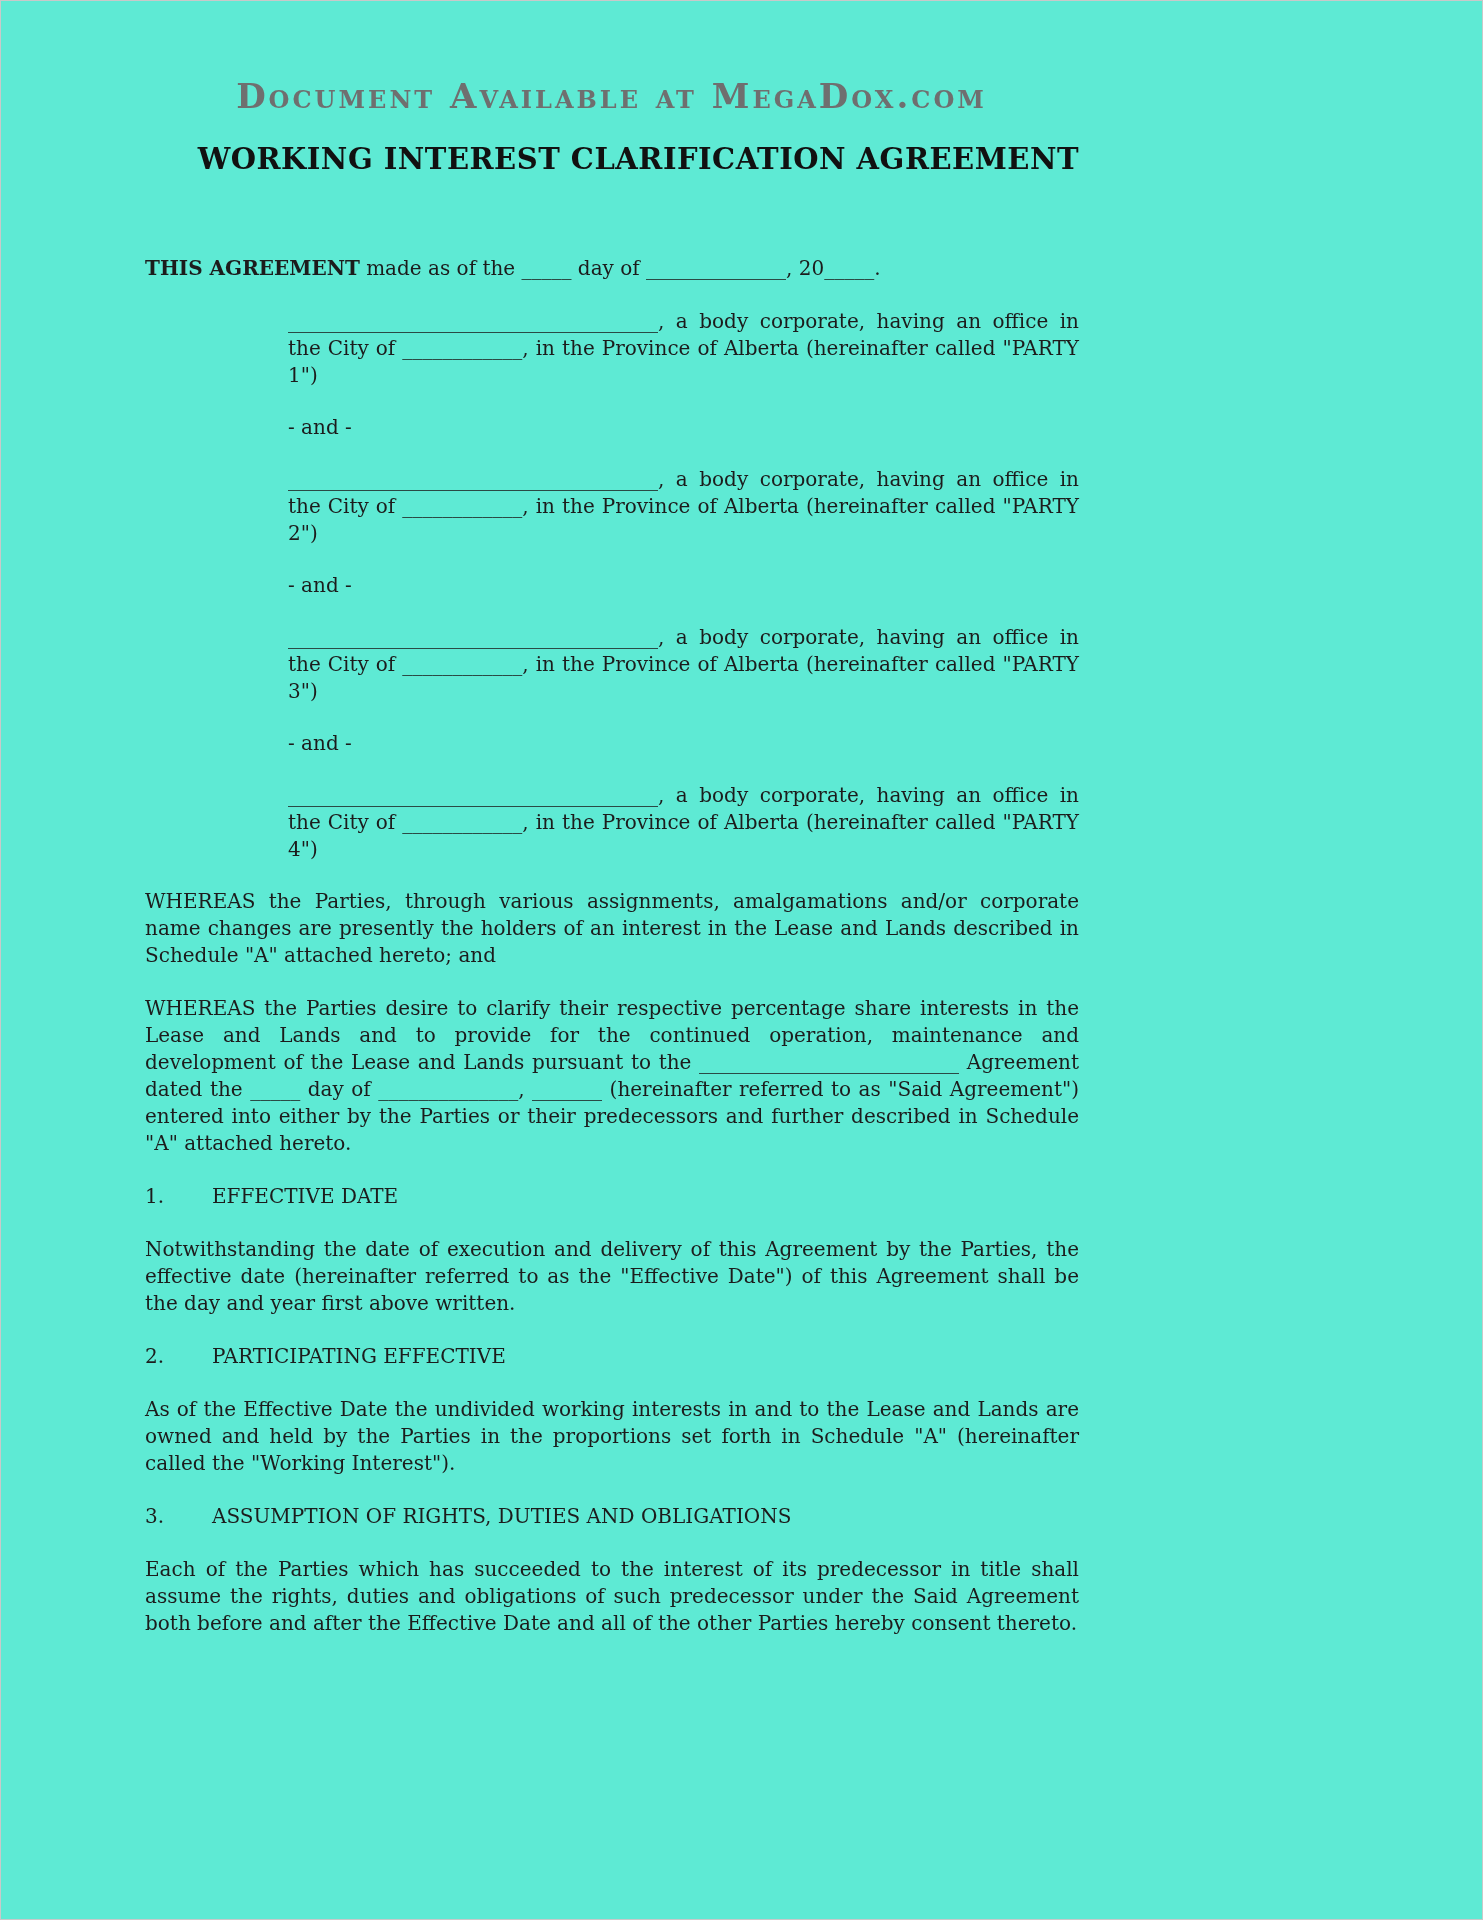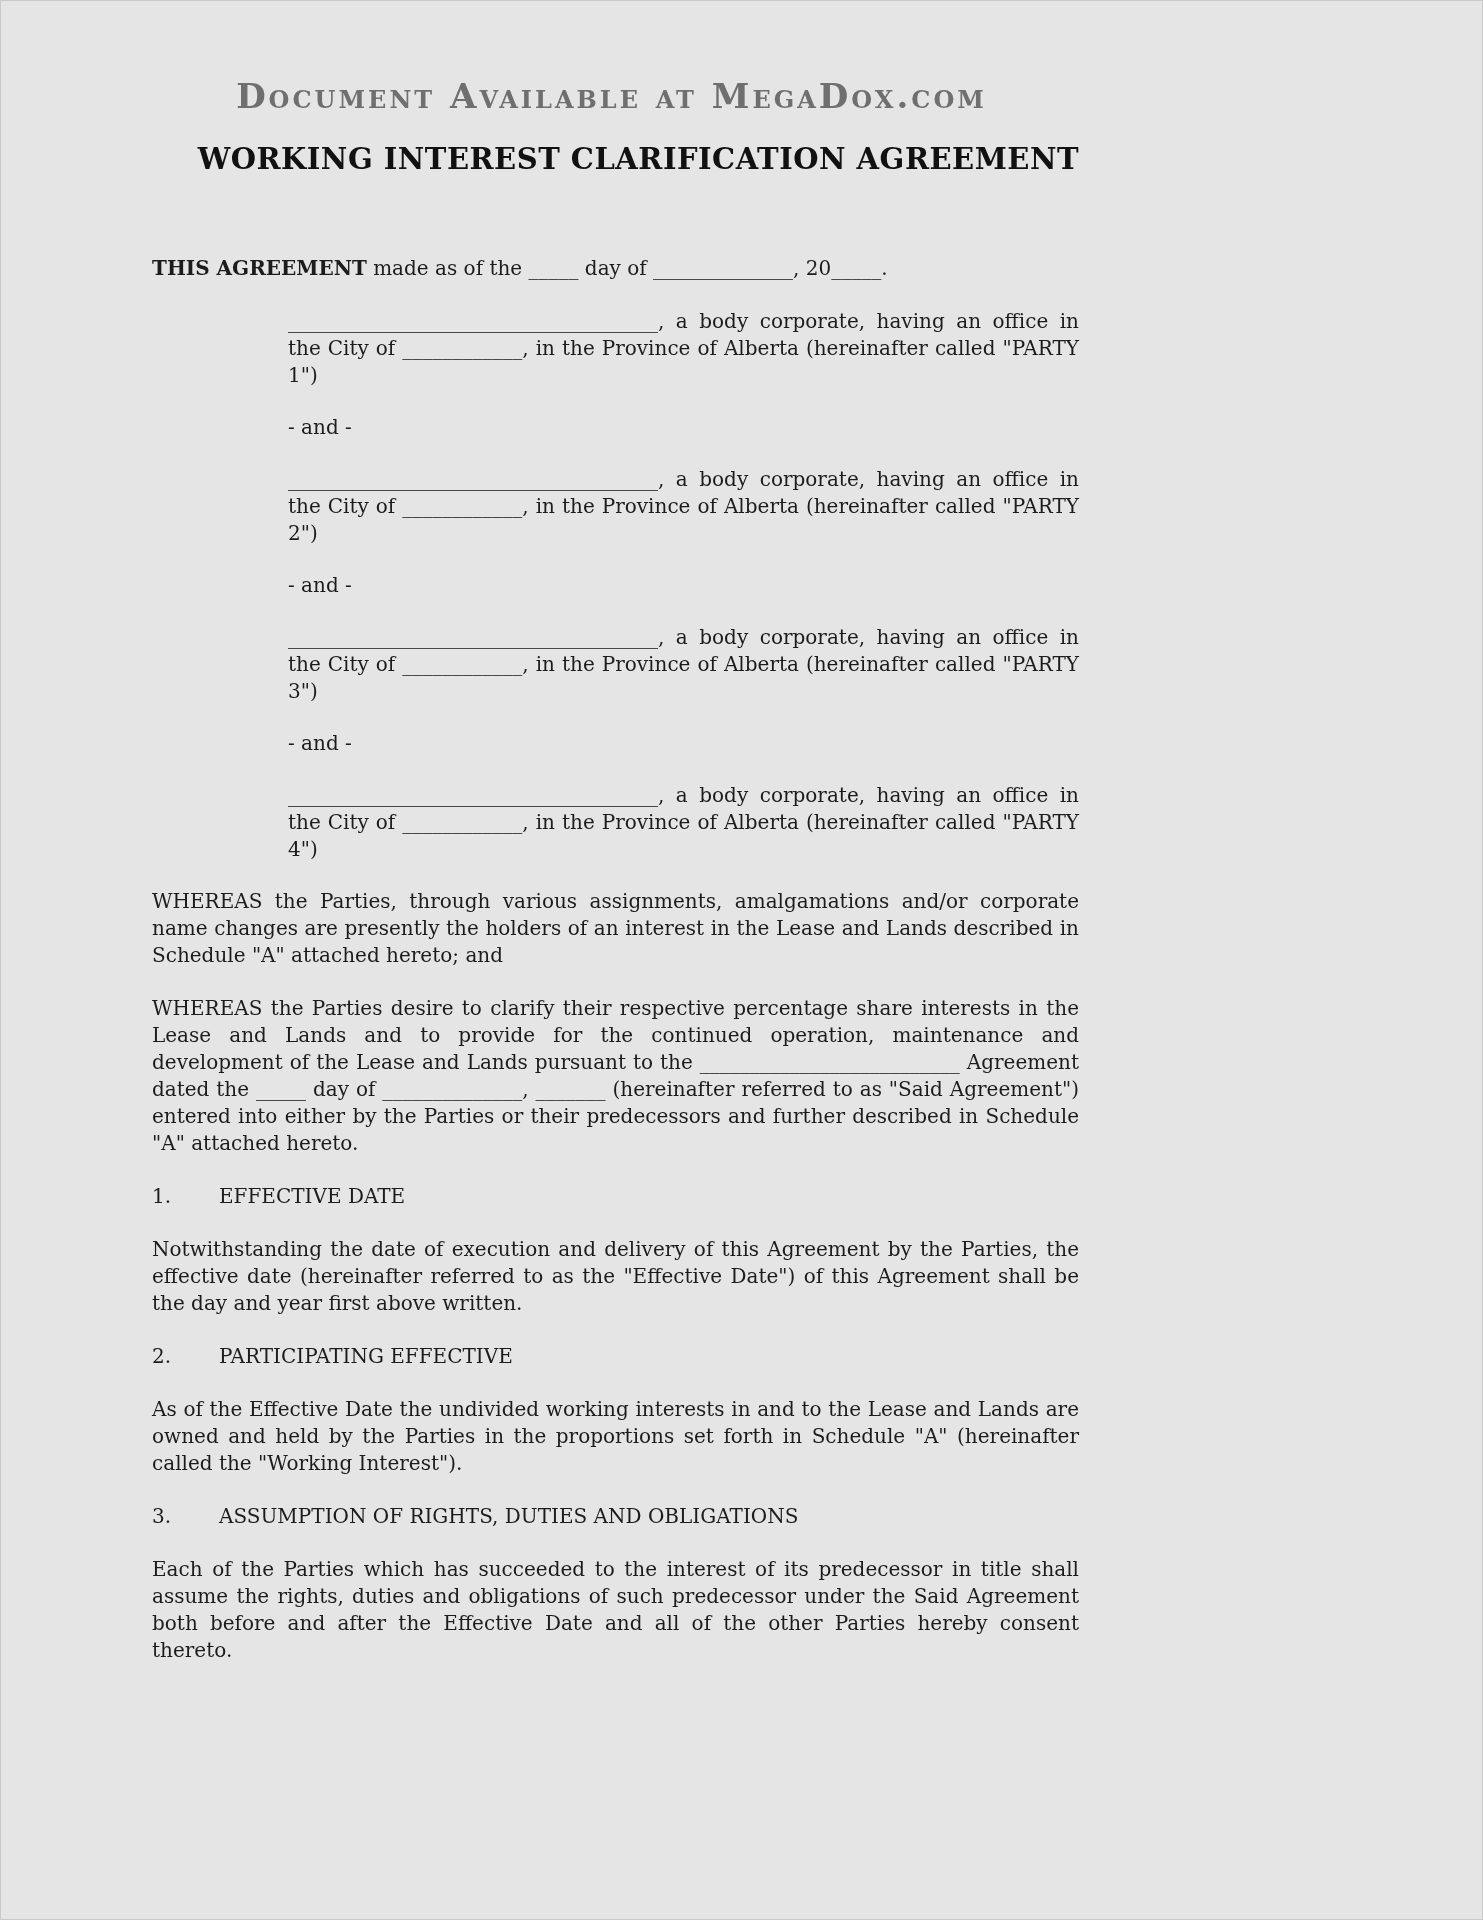--- a/index.html
+++ b/index.html
@@ -4,21 +4,21 @@
 <style>
   html, body {
     margin: 0;
     padding: 0;
     background: #ffffff;
   }
   .page {
     position: relative;
     width: 1483px;
     height: 1920px;
-    background: #e5e5e5;
+    background: #5eead4;
     box-sizing: border-box;
     border: 1px solid #c9c9c9;
     font-family: "DejaVu Serif", "Liberation Serif", serif;
     color: #1c1c1c;
     overflow: hidden;
   }
   .content {
     position: absolute;
     left: 143px;
     top: 76px;
@@ -36,21 +36,21 @@
   .doc-title {
     margin: 28px 0 0 0;
     text-align: right;
     font-weight: bold;
     font-size: 29px;
     line-height: 32px;
     letter-spacing: 0.5px;
     color: #111111;
   }
   p {
-    margin: 0 0 26px 8px;
+    margin: 0 0 26px 1px;
     font-size: 20px;
     line-height: 27px;
     text-align: justify;
   }
   .intro { margin-top: 80px; }
   .b { font-weight: bold; }
   .among { margin-bottom: 28px; }
   .parties { margin-top: 2px; }
   .party, .andsep, .collective {
     margin-left: 144px;

